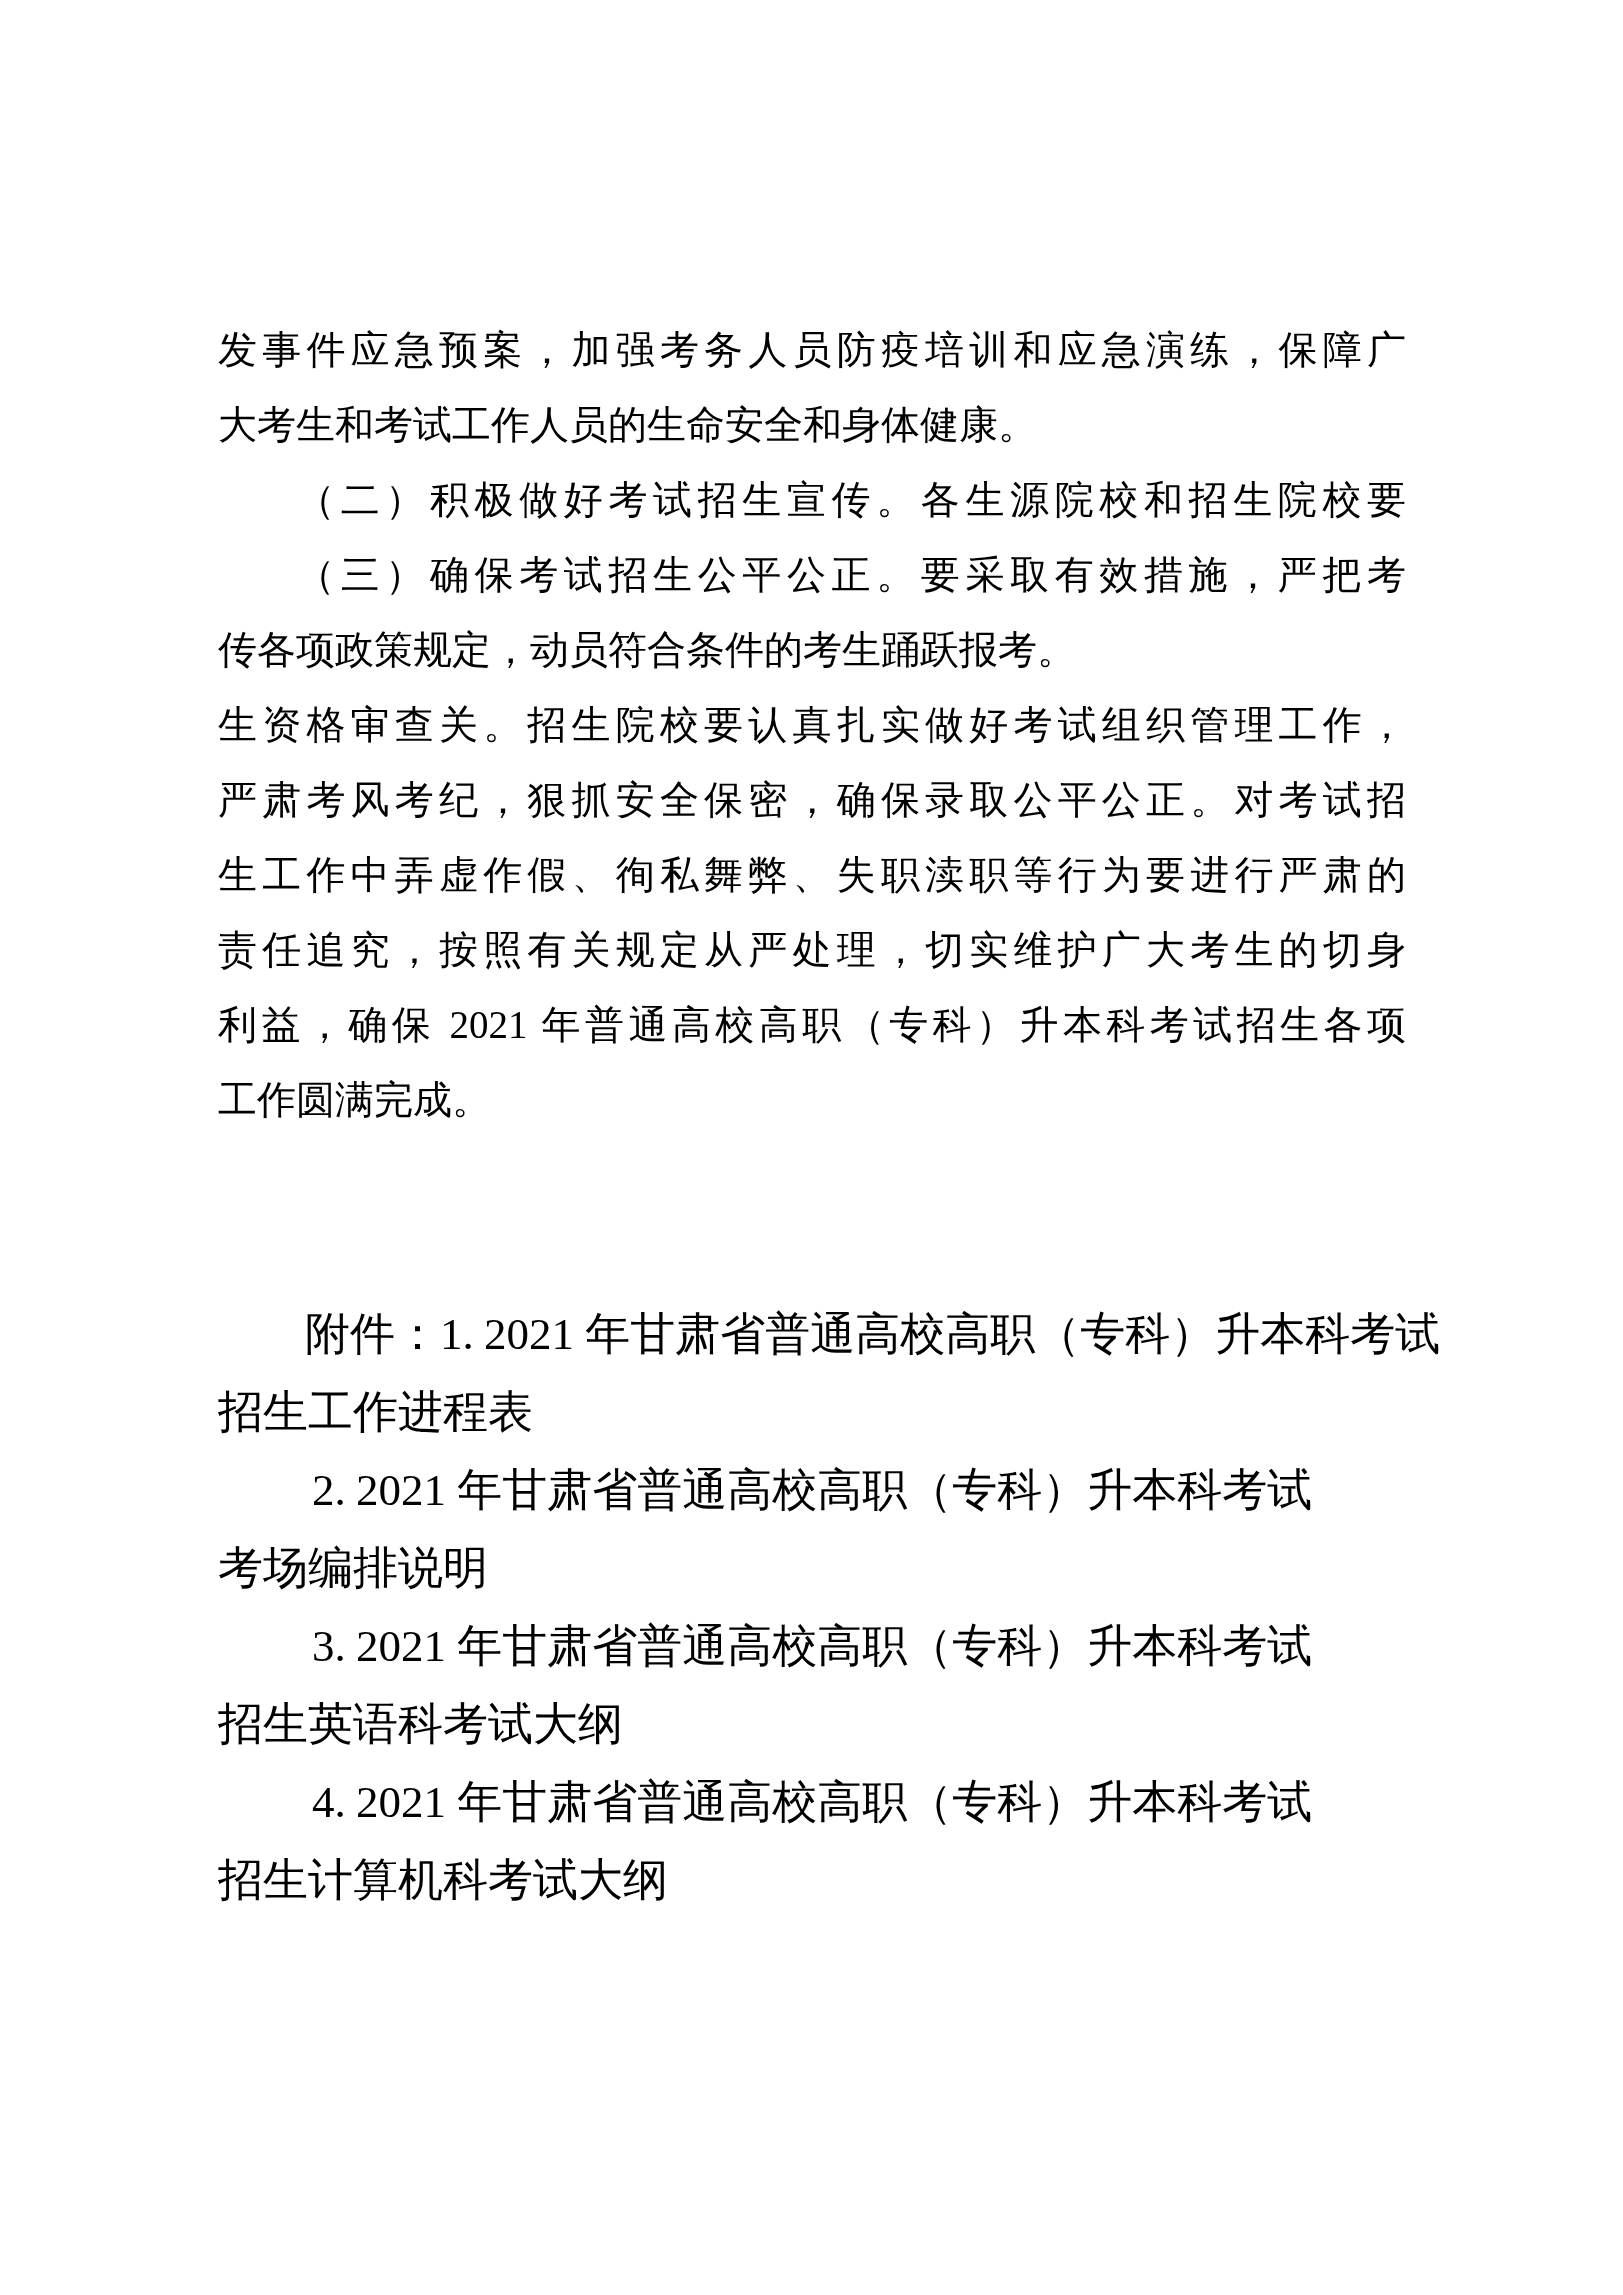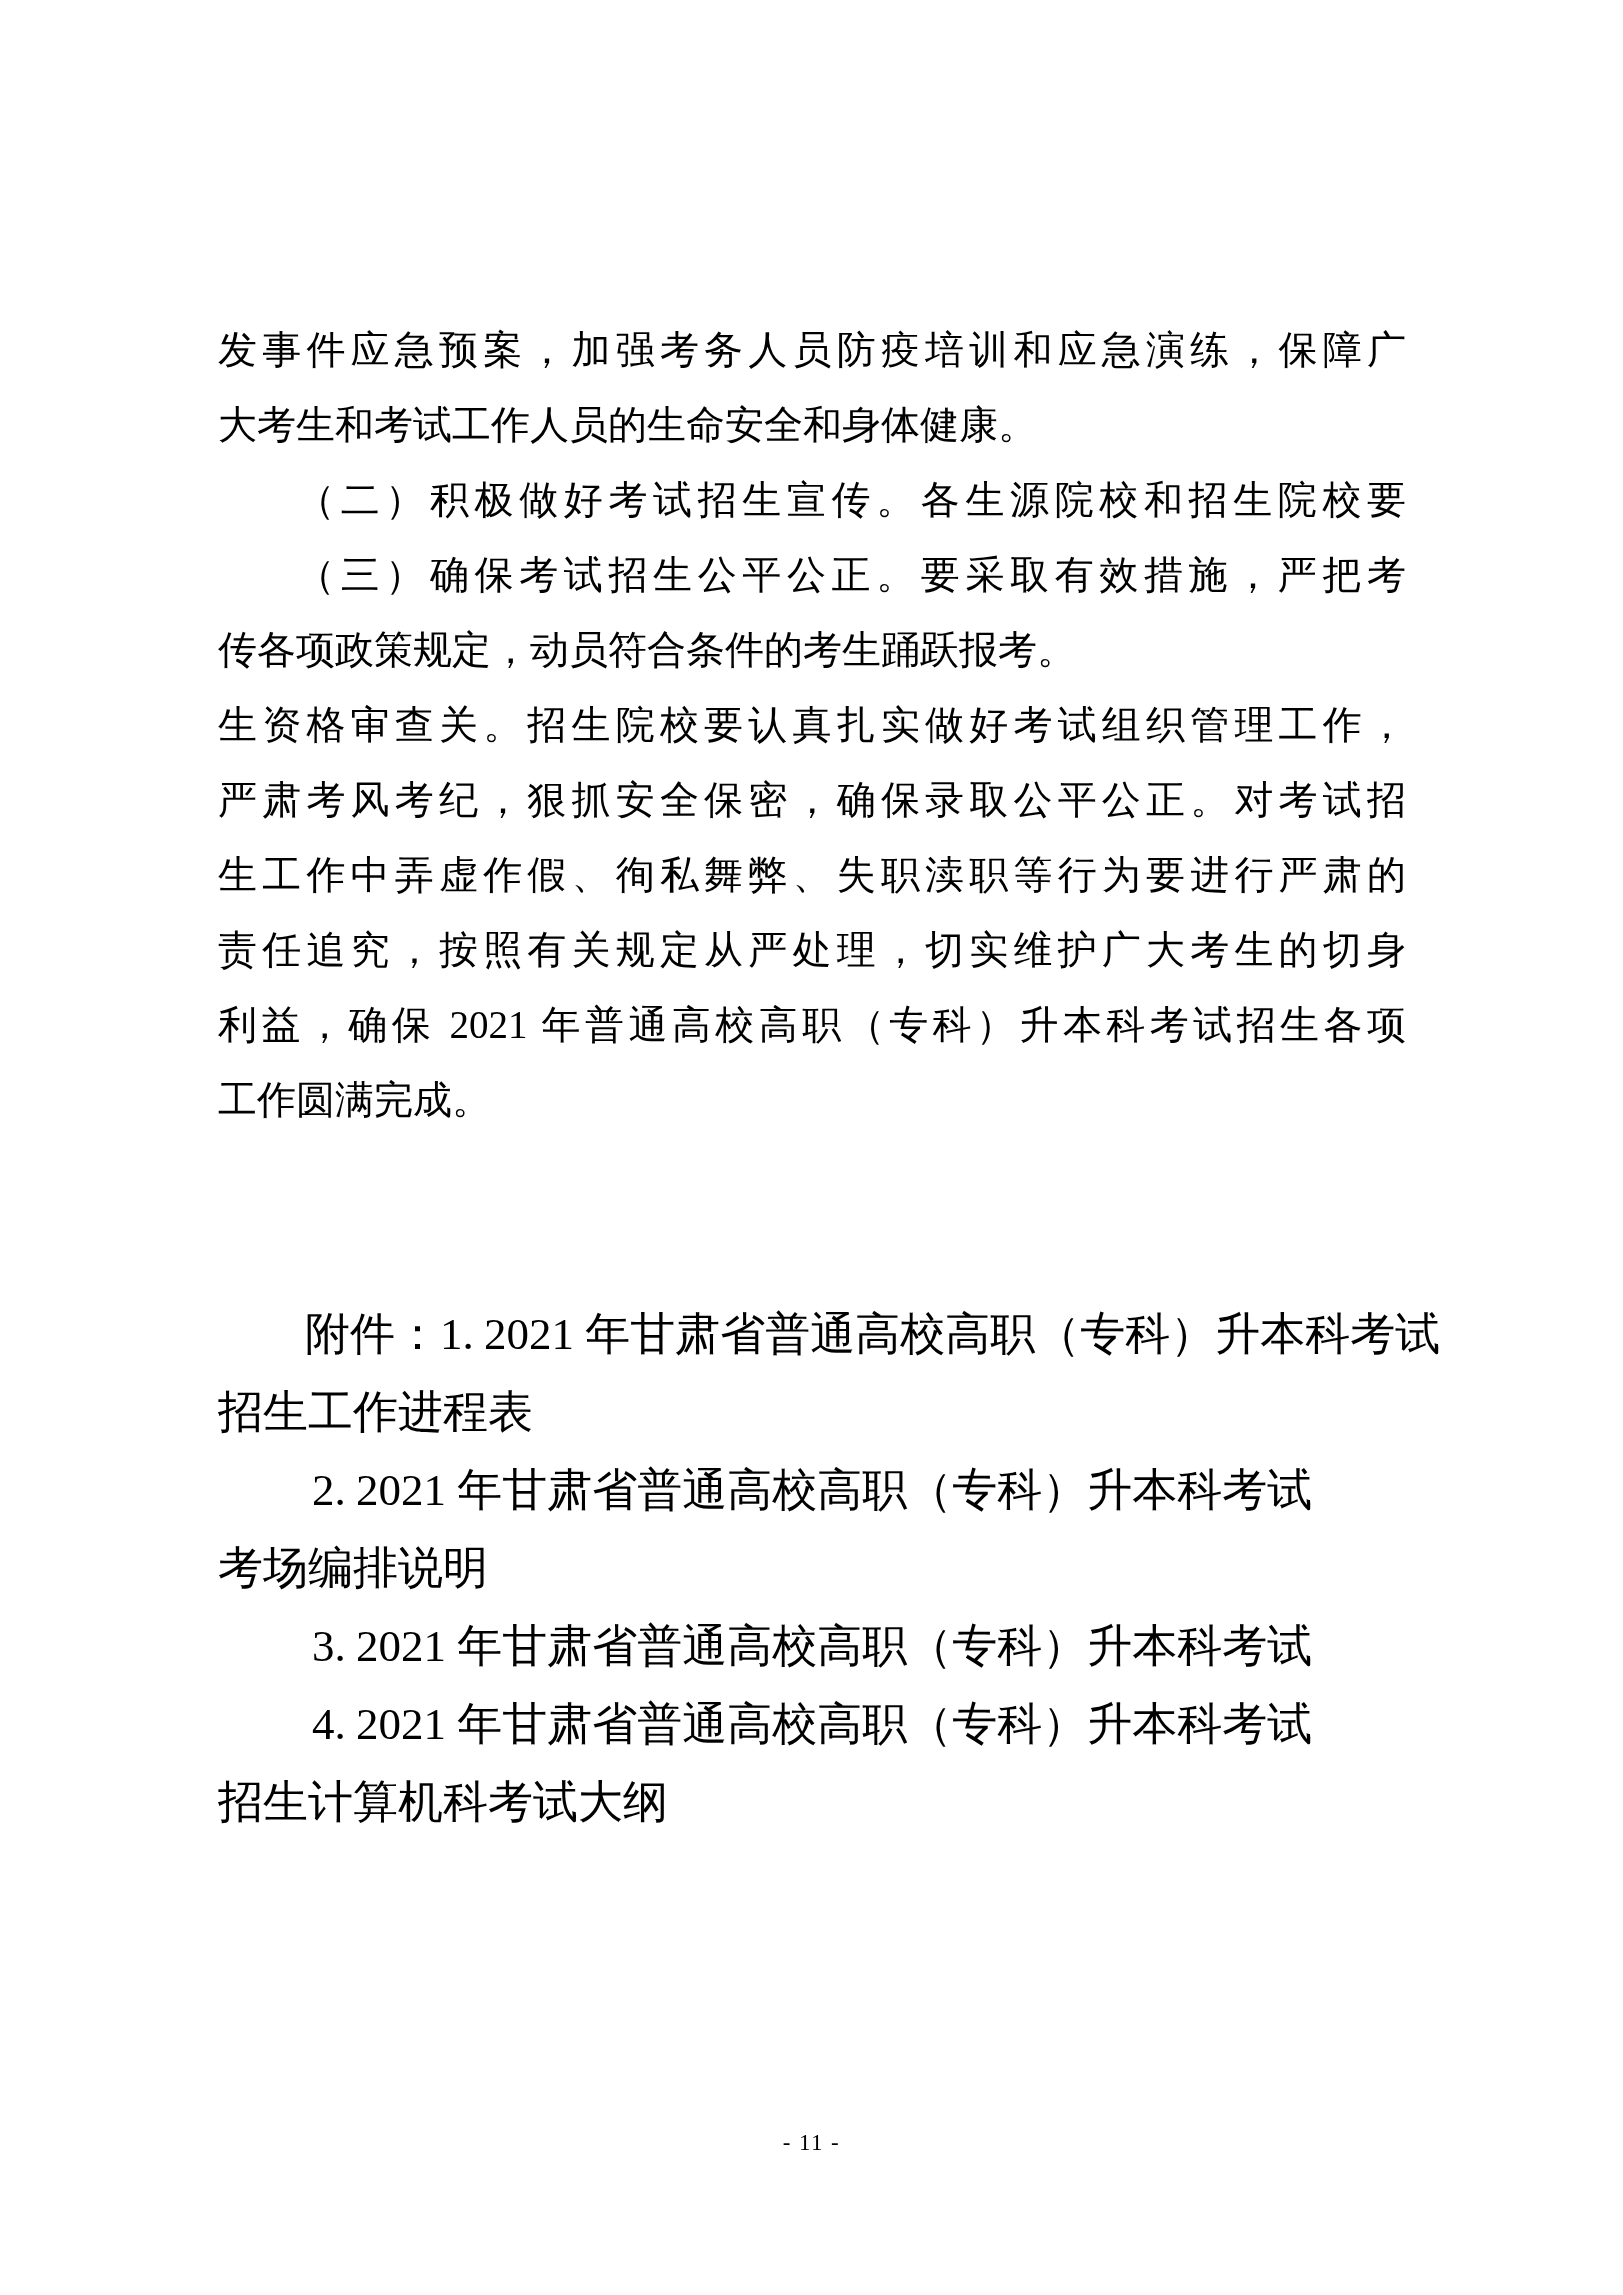--- a/index.html
+++ b/index.html
@@ -90,23 +90,23 @@
     <div class="line a-cont">招生工作进程表</div>
 
     <div class="line a-rest">
       <span class="a-num">2.</span><span>2021 年甘肃省普通高校高职（专科）升本科考试</span>
     </div>
     <div class="line a-cont">考场编排说明</div>
 
     <div class="line a-rest">
       <span class="a-num">3.</span><span>2021 年甘肃省普通高校高职（专科）升本科考试</span>
     </div>
+    <div class="line a-cont">招生英语科考试大纲</div>
 
     <div class="line a-rest">
       <span class="a-num">4.</span><span>2021 年甘肃省普通高校高职（专科）升本科考试</span>
     </div>
     <div class="line a-cont">招生计算机科考试大纲</div>
   </div>
 
-  <div class="footer">- 11 -</div>
 
 </div>
 
 
 </body></html>

